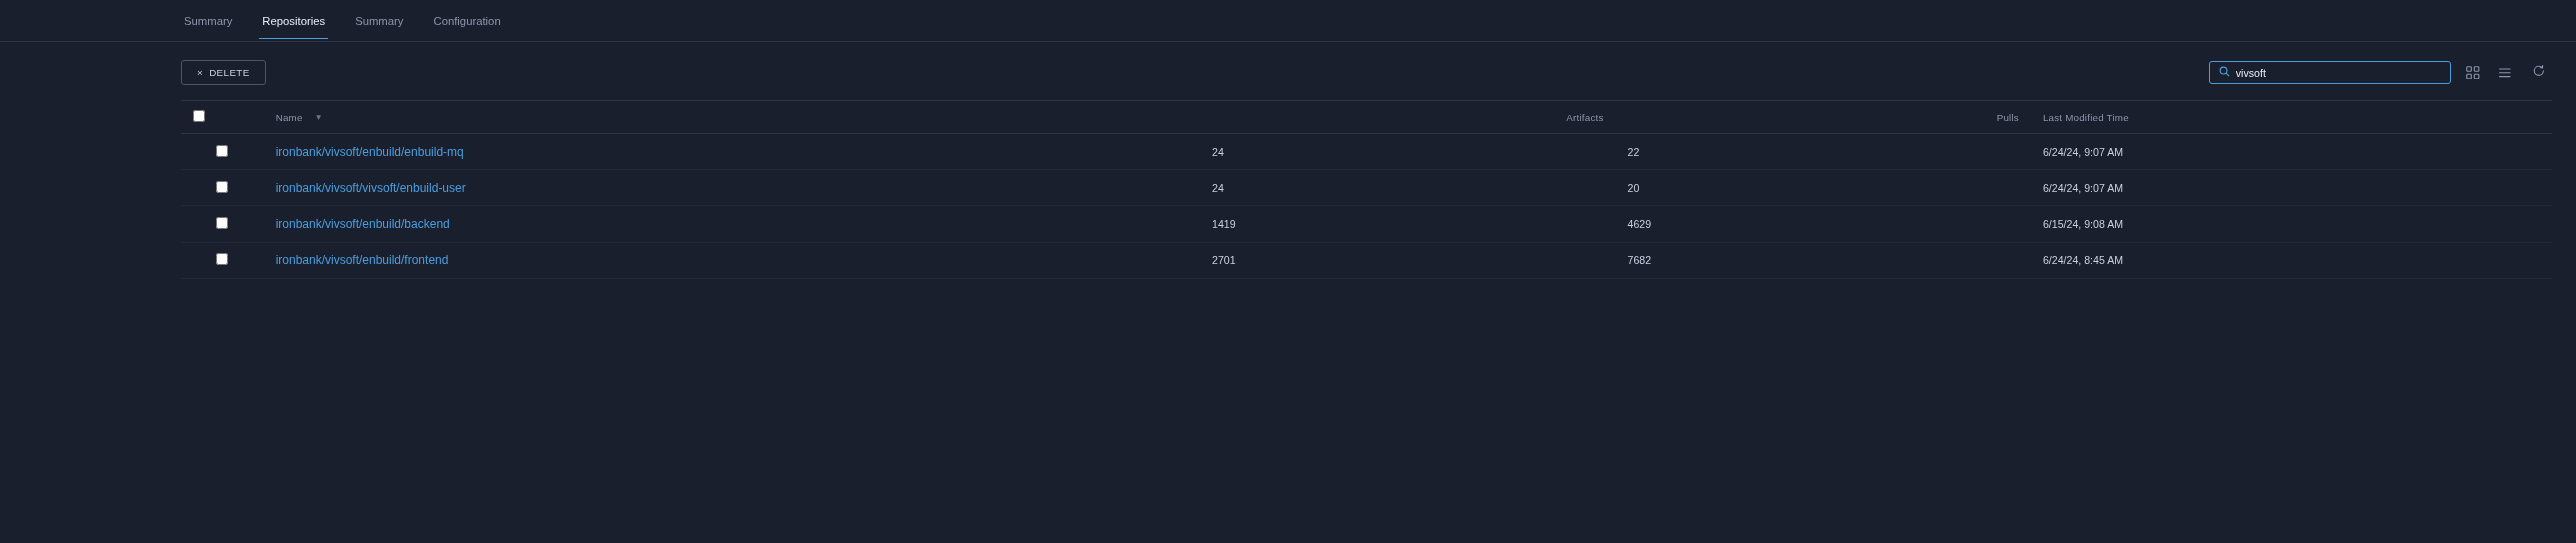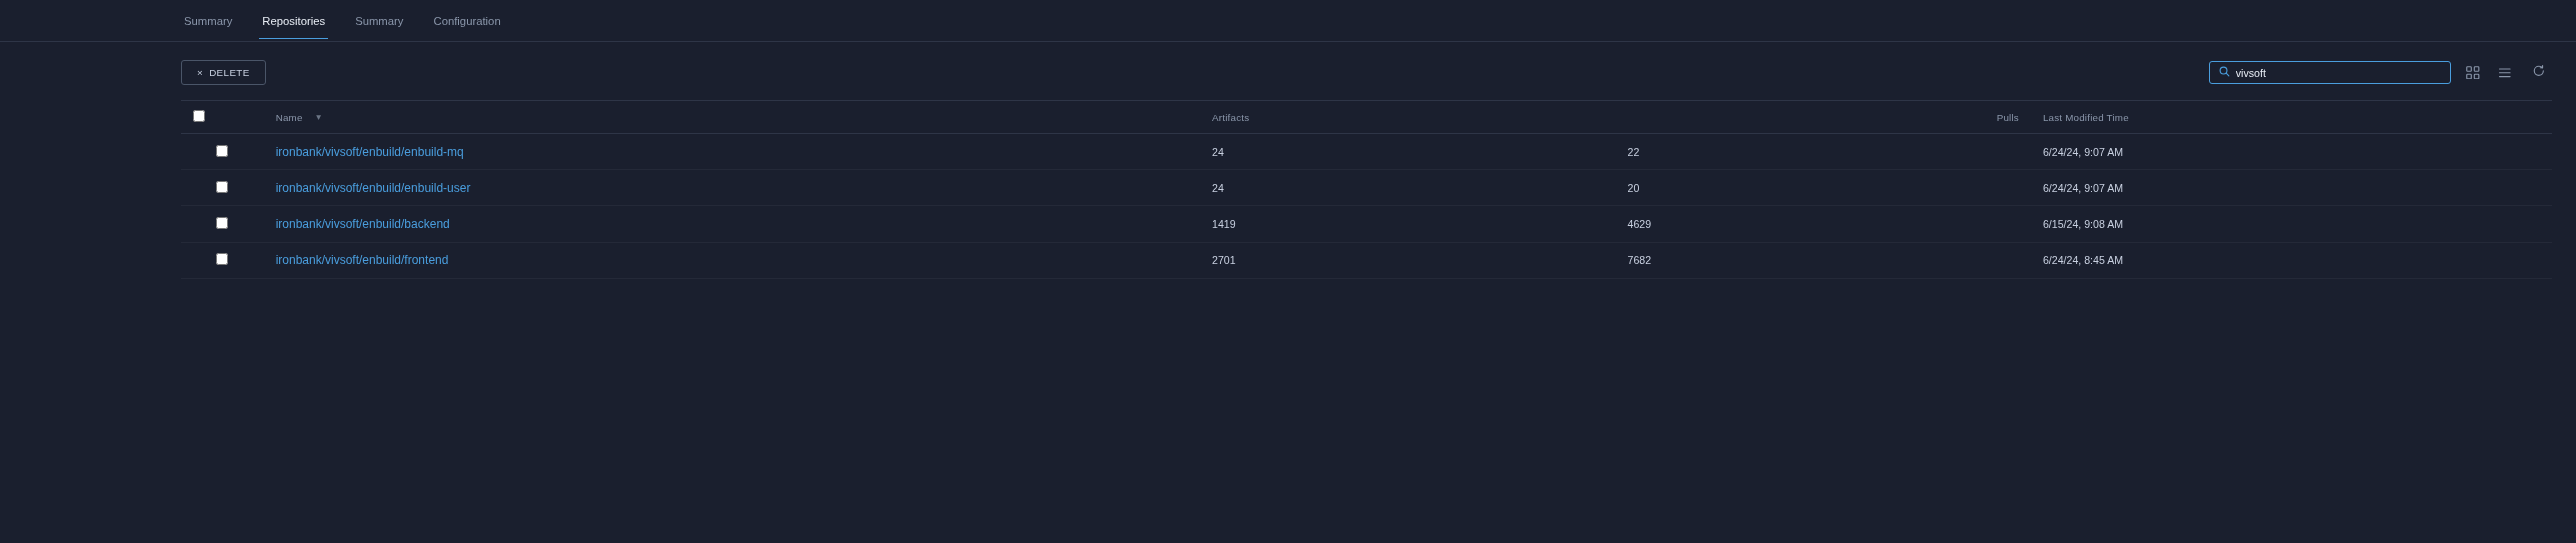--- a/index.html
+++ b/index.html
@@ -168,20 +168,21 @@
       letter-spacing: 0.2px;
       background: #1a1f2e;
     }
 
     th.name-col {
       width: 408px;
     }
 
     th.artifacts-col {
       width: 181px;
+      text-align: right;
     }
 
     th.pulls-col {
       width: 181px;
       text-align: right;
     }
 
     th.modified-col {
       width: 227px;
       margin-top: 20px;
@@ -324,21 +325,21 @@
       </td>
       <td>24</td>
       <td>22</td>
       <td>6/24/24, 9:07 AM</td>
     </tr>
             <tr>
       <td class="checkbox-cell">
         <input type="checkbox" class="row-checkbox" style="">
       </td>
       <td>
-        <a href="#" class="repo-link">ironbank/vivsoft/enbuild/enbuild-user</a>
+        <a href="#" class="repo-link">ironbank/vivsoft/vivsoft/enbuild-user</a>
       </td>
       <td>24</td>
       <td>20</td>
       <td>6/24/24, 9:07 AM</td>
     </tr>
             <tr>
       <td class="checkbox-cell">
         <input type="checkbox" class="row-checkbox" style="">
       </td>
       <td>

